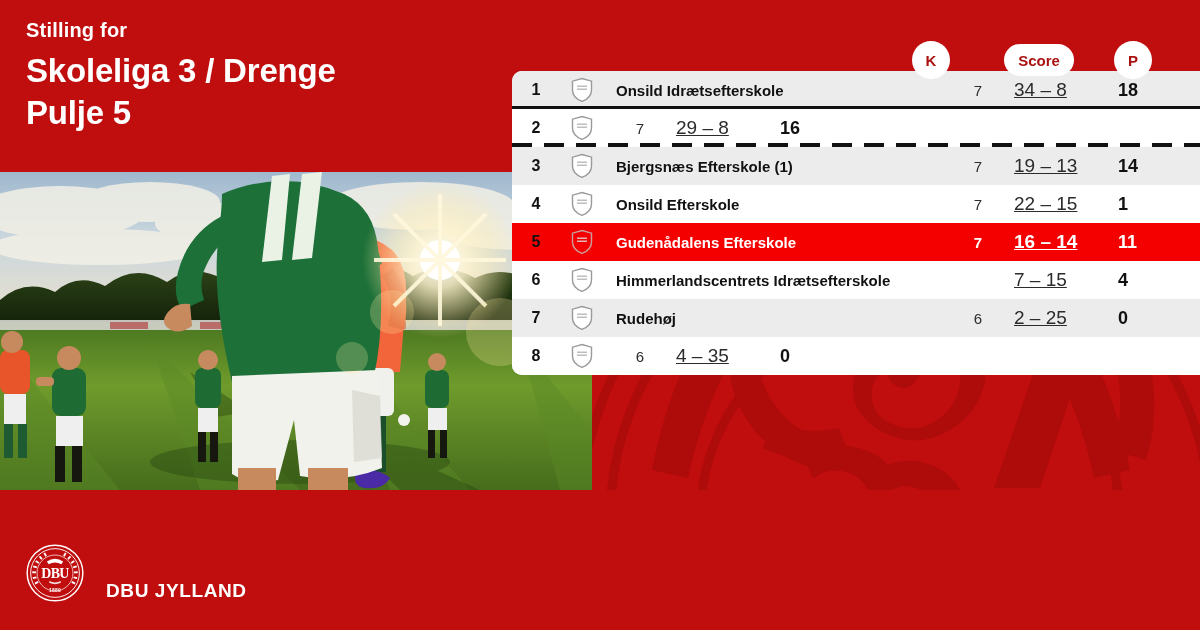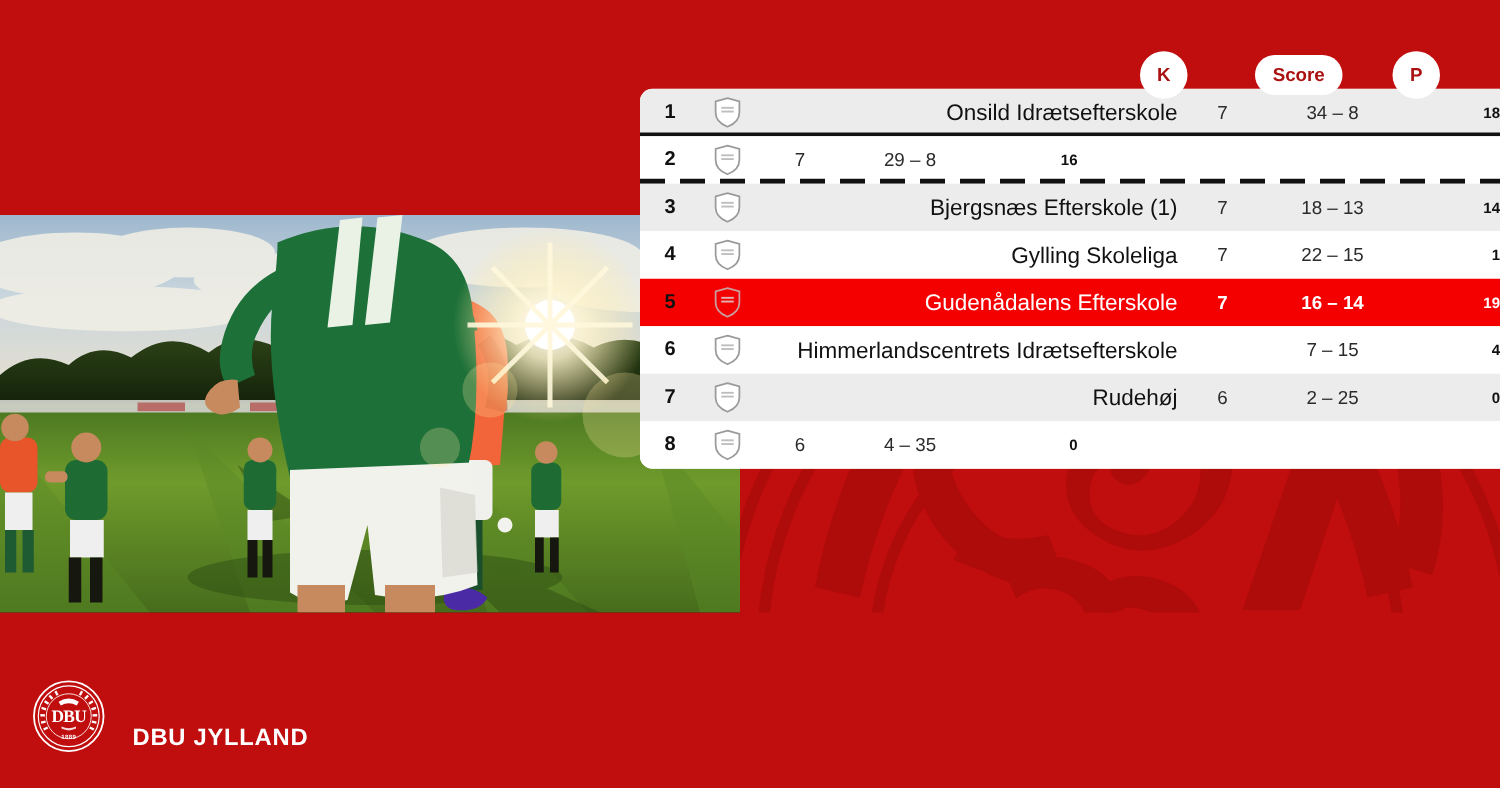--- a/index.html
+++ b/index.html
@@ -108,48 +108,48 @@
     width: 44px;
     flex: 0 0 44px;
     display: flex;
     align-items: center;
     justify-content: center;
   }
   .c-logo svg { display: block; }
   .c-name {
     flex: 1 1 auto;
     padding-left: 12px;
-    font-size: 18px;
-    font-weight: normal;
+    font-size: 15px;
+    font-weight: bold;
     color: #111111;
     white-space: nowrap;
     overflow: visible;
-    text-align: right;
   }
   .c-k {
     width: 72px;
     flex: 0 0 72px;
     text-align: center;
     font-size: 15px;
     font-weight: normal;
     color: #2b2b2b;
   }
   .c-score {
     width: 104px;
     flex: 0 0 104px;
-    text-align: center;
-    font-size: 15px;
+    text-align: left;
+    font-size: 19px;
     font-weight: normal;
     color: #2b2b2b;
+    text-decoration: underline;
   }
   .c-p {
     width: 82px;
     flex: 0 0 82px;
-    text-align: right;
-    font-size: 12px;
+    text-align: left;
+    font-size: 18px;
     font-weight: bold;
     color: #111111;
   }
   .row.hl .c-name,
   .row.hl .c-k,
   .row.hl .c-score,
   .row.hl .c-p { color: #FFFFFF; }
   .row.hl .c-rank { color: #111111; }
   .row.hl .c-k,
   .row.hl .c-score,
@@ -229,20 +229,25 @@
         <path d="M200 160 q-10 48 22 84 q20 22 50 26 l-6 30 q-42 -6 -70 -38 q-36 -42 -24 -104 z"></path>
         <path d="M215 252 q30 14 64 6 l10 28 q-44 12 -86 -8 z"></path>
         <path d="M243 286 q28 -18 62 -6 q28 10 34 38 l-30 6 q-5 -16 -20 -21 q-20 -7 -36 6 z"></path>
         <path d="M318 300 q26 -16 56 -4 q26 11 30 38 l-30 4 q-4 -15 -18 -20 q-18 -6 -32 6 z"></path>
         <path d="M448 112 l72 -18 l18 50 l-58 174 l-46 0 l54 -158 l-30 8 z"></path>
         <path d="M556 120 q34 44 38 104 q2 34 -8 66 l-34 -10 q10 -28 8 -58 q-4 -52 -32 -88 z"></path>
       </g>
     </svg>
   </div>
 
+  <div class="header">
+    <div class="header-kicker">Stilling for</div>
+    <div class="header-title">Skoleliga 3 / Drenge</div>
+    <div class="header-title">Pulje 5</div>
+  </div>
 
   <div class="photo">
     <svg viewBox="0 0 592 318" width="592" height="318" aria-hidden="true">
       <defs>
         <linearGradient id="sky" x1="0" y1="0" x2="0" y2="1">
           <stop offset="0%" stop-color="#9FB8CE"></stop>
           <stop offset="45%" stop-color="#C9D6DD"></stop>
           <stop offset="100%" stop-color="#E8E0CF"></stop>
         </linearGradient>
         <linearGradient id="grass" x1="0" y1="0" x2="0" y2="1">
@@ -433,52 +438,52 @@
       <div class="c-rank">3</div>
       <div class="c-logo">
         <svg width="22" height="26" viewBox="0 0 22 26" aria-hidden="true">
           <path d="M11 1.5 L20.5 4.2 V13 q0 7.8 -9.5 11.4 Q1.5 20.8 1.5 13 V4.2 Z" fill="#FFFFFF" stroke="#9A9A9A" stroke-width="1.4"></path>
           <rect x="6" y="8.5" width="10" height="1.5" fill="#BEBEBE"></rect>
           <rect x="6" y="11.5" width="10" height="1.5" fill="#BEBEBE"></rect>
         </svg>
       </div>
       <div class="c-name">Bjergsnæs Efterskole (1)</div>
       <div class="c-k">7</div>
-      <div class="c-score">18 – 13</div>
+      <div class="c-score">19 – 13</div>
       <div class="c-p">14</div>
     </div>
 
     <div class="row">
       <div class="c-rank">4</div>
       <div class="c-logo">
         <svg width="22" height="26" viewBox="0 0 22 26" aria-hidden="true">
           <path d="M11 1.5 L20.5 4.2 V13 q0 7.8 -9.5 11.4 Q1.5 20.8 1.5 13 V4.2 Z" fill="#FFFFFF" stroke="#9A9A9A" stroke-width="1.4"></path>
           <rect x="6" y="8.5" width="10" height="1.5" fill="#BEBEBE"></rect>
           <rect x="6" y="11.5" width="10" height="1.5" fill="#BEBEBE"></rect>
         </svg>
       </div>
-      <div class="c-name">Gylling Skoleliga</div>
+      <div class="c-name">Onsild Efterskole</div>
       <div class="c-k">7</div>
       <div class="c-score">22 – 15</div>
       <div class="c-p">1</div>
     </div>
 
     <div class="row hl">
       <div class="c-rank">5</div>
       <div class="c-logo">
         <svg width="22" height="26" viewBox="0 0 22 26" aria-hidden="true">
           <path d="M11 1.5 L20.5 4.2 V13 q0 7.8 -9.5 11.4 Q1.5 20.8 1.5 13 V4.2 Z" fill="#F50000" stroke="#C9A0A0" stroke-width="1.4"></path>
           <rect x="6" y="8.5" width="10" height="1.5" fill="#E0B5B5"></rect>
           <rect x="6" y="11.5" width="10" height="1.5" fill="#E0B5B5"></rect>
         </svg>
       </div>
       <div class="c-name">Gudenådalens Efterskole</div>
       <div class="c-k">7</div>
       <div class="c-score">16 – 14</div>
-      <div class="c-p">19</div>
+      <div class="c-p">11</div>
     </div>
 
     <div class="row">
       <div class="c-rank">6</div>
       <div class="c-logo">
         <svg width="22" height="26" viewBox="0 0 22 26" aria-hidden="true">
           <path d="M11 1.5 L20.5 4.2 V13 q0 7.8 -9.5 11.4 Q1.5 20.8 1.5 13 V4.2 Z" fill="#FFFFFF" stroke="#9A9A9A" stroke-width="1.4"></path>
           <rect x="6" y="8.5" width="10" height="1.5" fill="#BEBEBE"></rect>
           <rect x="6" y="11.5" width="10" height="1.5" fill="#BEBEBE"></rect>
         </svg>

